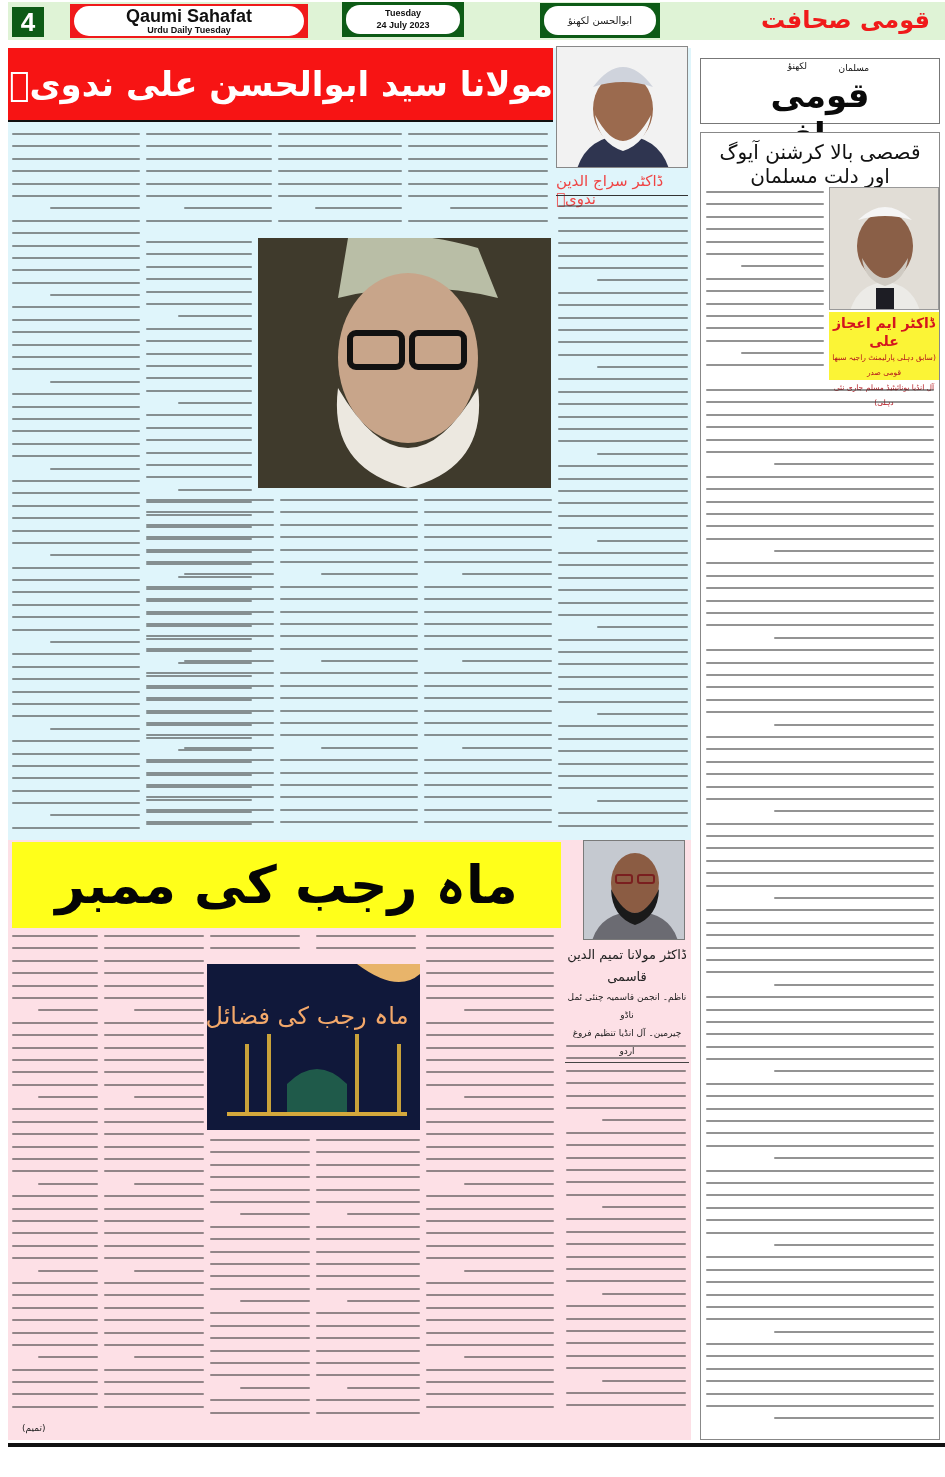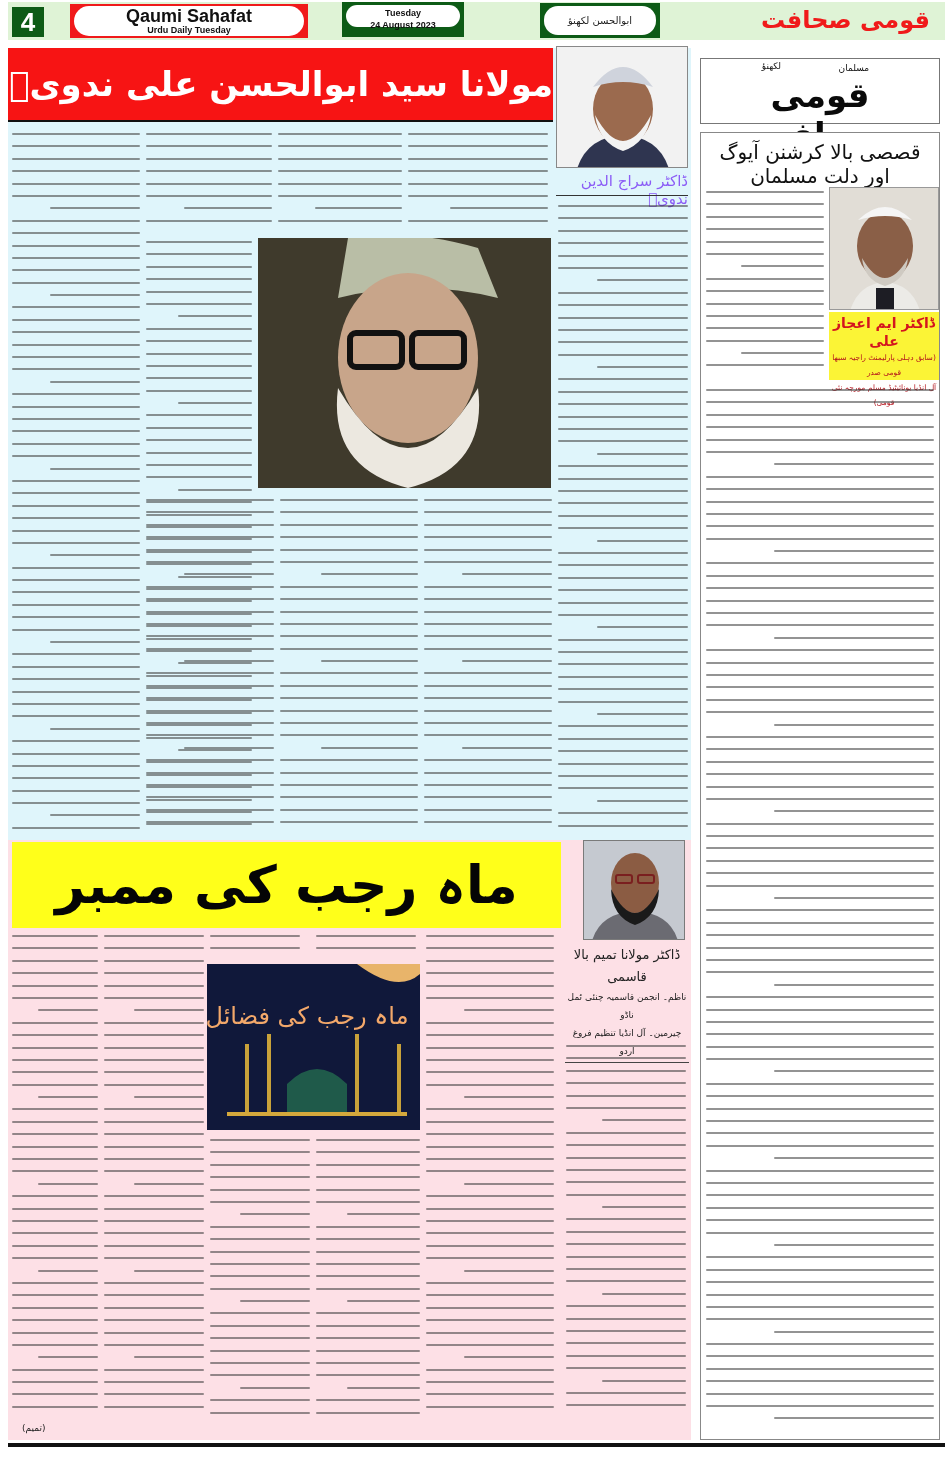--- a/index.html
+++ b/index.html
@@ -8,42 +8,42 @@
 
   
   .masthead { position: absolute; left: 8px; top: 2px; width: 937px; height: 38px; background: #dff3d6; }
   .page-num { position: absolute; left: 12px; top: 7px; width: 32px; height: 30px; background: #0d5b16; color: #fff;
     font: bold 26px "Liberation Sans", sans-serif; text-align: center; line-height: 30px; }
   .brand-box { position: absolute; left: 70px; top: 4px; width: 238px; height: 34px; background: #f01a1a; padding: 2px 4px; }
   .brand-inner { background: #fff; border-radius: 16px; height: 30px; text-align: center; }
   .brand-title { font: bold 18px "Liberation Sans", sans-serif; color: #111; line-height: 18px; display: block; padding-top: 1px; }
   .brand-sub { font: bold 9px "Liberation Sans", sans-serif; color: #111; line-height: 10px; display: block; }
   .date-box { position: absolute; left: 342px; top: 2px; width: 122px; height: 35px; background: #0d5b16; padding: 3px 4px; }
-  .date-inner { background: #fff; border-radius: 14px; height: 22px; text-align: center; }
+  .date-inner { background: #fff; border-radius: 14px; height: 29px; text-align: center; }
   .date-inner span { display: block; font: bold 9px "Liberation Sans", sans-serif; color: #111; line-height: 12px; }
   .date-inner span:first-child { padding-top: 2px; }
   .urdu-box { position: absolute; left: 540px; top: 3px; width: 120px; height: 35px; background: #0d5b16; padding: 3px 4px; }
   .urdu-inner { background: #fff; border-radius: 14px; height: 29px; text-align: center; font: 10px "DejaVu Sans", sans-serif; line-height: 29px; color: #222; direction: rtl; }
   .urdu-logo-top { position: absolute; left: 740px; top: 6px; width: 190px; text-align: right; font: bold 24px "DejaVu Sans", sans-serif; color: #f01a1a; direction: rtl; }
 
   
   .top-region { position: absolute; left: 8px; top: 48px; width: 683px; height: 792px; background: #dff5fb; }
   .headline-red { position: absolute; left: 8px; top: 48px; width: 545px; height: 72px; background: #f71414; color: #fff;
     font: bold 34px "DejaVu Sans", sans-serif; direction: rtl; text-align: center; line-height: 72px; white-space: nowrap; overflow: hidden; }
   .headline-rule { position: absolute; left: 8px; top: 120px; width: 545px; height: 2px; background: #111; }
   .author-photo-1 { position: absolute; left: 556px; top: 46px; width: 132px; height: 122px; background: #f4f4f4; border: 1px solid #888; overflow: hidden; }
-  .author-name-1 { position: absolute; left: 556px; top: 172px; width: 132px; text-align: right; font: 15px "DejaVu Sans", sans-serif; color: #8b5cf6; direction: rtl; }
+  .author-name-1 { position: absolute; left: 556px; top: 172px; width: 132px; text-align: left; font: 15px "DejaVu Sans", sans-serif; color: #ef4444; direction: rtl; }
   .author-rule-1 { position: absolute; left: 556px; top: 195px; width: 132px; height: 1px; background: #333; }
   .center-photo { position: absolute; left: 258px; top: 238px; width: 293px; height: 250px; background: #4a4334; overflow: hidden; }
 
   .col { position: absolute; display: flex; flex-direction: column; gap: 0; }
   .ln { height: 2px; background: #3b3b3b; opacity: .55; margin: 5px 0 5.4px; border-radius: 1px; }
   .logo-box { position: absolute; left: 700px; top: 58px; width: 240px; height: 66px; border: 1px solid #777; background: #fff; }
   .logo-small-r { position: absolute; right: 70px; top: 4px; font: 9px "DejaVu Sans", sans-serif; color: #111; direction: rtl; }
-  .logo-small-l { position: absolute; right: 158px; top: 2px; font: 9px "DejaVu Sans", sans-serif; color: #111; direction: rtl; }
+  .logo-small-l { position: absolute; right: 132px; top: 2px; font: 9px "DejaVu Sans", sans-serif; color: #111; direction: rtl; }
   .logo-main { position: absolute; left: 0; right: 0; top: 16px; text-align: center; font: bold 34px "DejaVu Sans", sans-serif; color: #0a0a0a; direction: rtl; }
   .side-article { position: absolute; left: 700px; top: 132px; width: 240px; height: 1308px; border: 1px solid #888; background: #fff; }
   .side-headline { position: absolute; left: 704px; top: 140px; width: 232px; text-align: center; font: 20px "DejaVu Sans", sans-serif; color: #111; direction: rtl; }
   .side-photo { position: absolute; left: 829px; top: 187px; width: 110px; height: 123px; background: #d9d5cf; border: 1px solid #999; overflow: hidden; }
   .side-byline { position: absolute; left: 829px; top: 312px; width: 110px; height: 68px; background: #fbf436; direction: rtl; text-align: center; padding-top: 2px; }
   .side-byline .nm { font: bold 14px "DejaVu Sans", sans-serif; color: #d4141e; display: block; line-height: 18px; }
   .side-byline .ds { font: 7.5px "DejaVu Sans", sans-serif; color: #b3121b; display: block; line-height: 15px; }
 
   
   .bottom-region { position: absolute; left: 8px; top: 840px; width: 683px; height: 600px; background: #fde0e6; }
@@ -66,21 +66,21 @@
 <div class="page-num">4</div>
 <div class="brand-box">
   <div class="brand-inner">
     <span class="brand-title">Qaumi Sahafat</span>
     <span class="brand-sub">Urdu Daily Tuesday</span>
   </div>
 </div>
 <div class="date-box">
   <div class="date-inner">
     <span>Tuesday</span>
-    <span>24 August 2023</span>
+    <span>24 July 2023</span>
   </div>
 </div>
 <div class="urdu-box">
   <div class="urdu-inner">ابوالحسن لکھنؤ</div>
 </div>
 <div class="urdu-logo-top">قومی صحافت</div>
 
 <div class="top-region"></div>
 <div class="headline-red">مولانا سید ابوالحسن علی ندویؒ اور قصصی ادب</div>
 <div class="headline-rule"></div>
@@ -418,21 +418,21 @@
     <path d="M20 123 Q28 96 55 94 Q82 96 90 123 Z" fill="#ecebe7"></path>
     <ellipse cx="55" cy="58" rx="28" ry="34" fill="#8a5f47"></ellipse>
     <path d="M28 32 Q55 6 82 32 Q55 24 28 32 Z" fill="#f5f5f5"></path>
     <path d="M32 70 Q55 110 78 70 Q76 92 55 98 Q34 92 32 70 Z" fill="#cfcac2"></path>
     <rect x="46" y="100" width="18" height="23" fill="#1d1d24"></rect>
   </svg>
 </div>
 <div class="side-byline">
   <span class="nm">ڈاکٹر ایم اعجاز علی</span>
   <span class="ds">(سابق دہلی پارلیمنٹ راجیہ سبھا قومی صدر</span>
-  <span class="ds">آل انڈیا یونائیٹیڈ مسلم مورچہ نئی قومی)</span>
+  <span class="ds">آل انڈیا یونائیٹیڈ مسلم جاری نئی دہلی)</span>
 </div>
 <div class="col" style="left:706px;top:384px;width:228px;height:1052px;">
     <div class="ln" style="margin-left: 0px;"></div>
     <div class="ln" style="margin-left: 0px;"></div>
     <div class="ln" style="margin-left: 0px;"></div>
     <div class="ln" style="margin-left: 0px;"></div>
     <div class="ln" style="margin-left: 0px;"></div>
     <div class="ln" style="margin-left: 0px;"></div>
     <div class="ln" style="margin-left: 30%;"></div>
     <div class="ln" style="margin-left: 0px;"></div>
@@ -520,21 +520,21 @@
   <svg width="102" height="100" viewBox="0 0 102 100">
     <rect width="102" height="100" fill="#c5c9d0"></rect>
     <path d="M8 100 Q16 72 51 70 Q86 72 94 100 Z" fill="#6b6b72"></path>
     <ellipse cx="51" cy="42" rx="24" ry="30" fill="#8b5c43"></ellipse>
     <path d="M27 48 Q51 96 75 48 Q74 76 51 84 Q28 76 27 48 Z" fill="#1a1a1a"></path>
     <rect x="32" y="34" width="16" height="8" rx="2" fill="none" stroke="#7a1f1f" stroke-width="2"></rect>
     <rect x="54" y="34" width="16" height="8" rx="2" fill="none" stroke="#7a1f1f" stroke-width="2"></rect>
   </svg>
 </div>
 <div class="author-block-2">
-  <span class="nm">ڈاکٹر مولانا تمیم بالا قاسمی</span>
+  <span class="nm">ڈاکٹر مولانا تمیم الدین قاسمی</span>
   <span class="ds">ناظم۔ انجمن قاسمیہ چنئی ٹمل ناڈو</span>
   <span class="ds">چیرمین۔ آل انڈیا تنظیم فروغ اردو</span>
   <div class="rule"></div>
 </div>
 
 <div class="rajab-image">
   <svg width="213" height="166" viewBox="0 0 213 166">
     <rect width="213" height="166" fill="#10183a"></rect>
     <path d="M150 0 Q190 30 213 10 L213 0 Z" fill="#e8b46a"></path>
     <text x="100" y="60" font-family="DejaVu Sans, sans-serif" font-size="24" fill="#f3a86a" text-anchor="middle">ماہ رجب کی فضائل</text>

